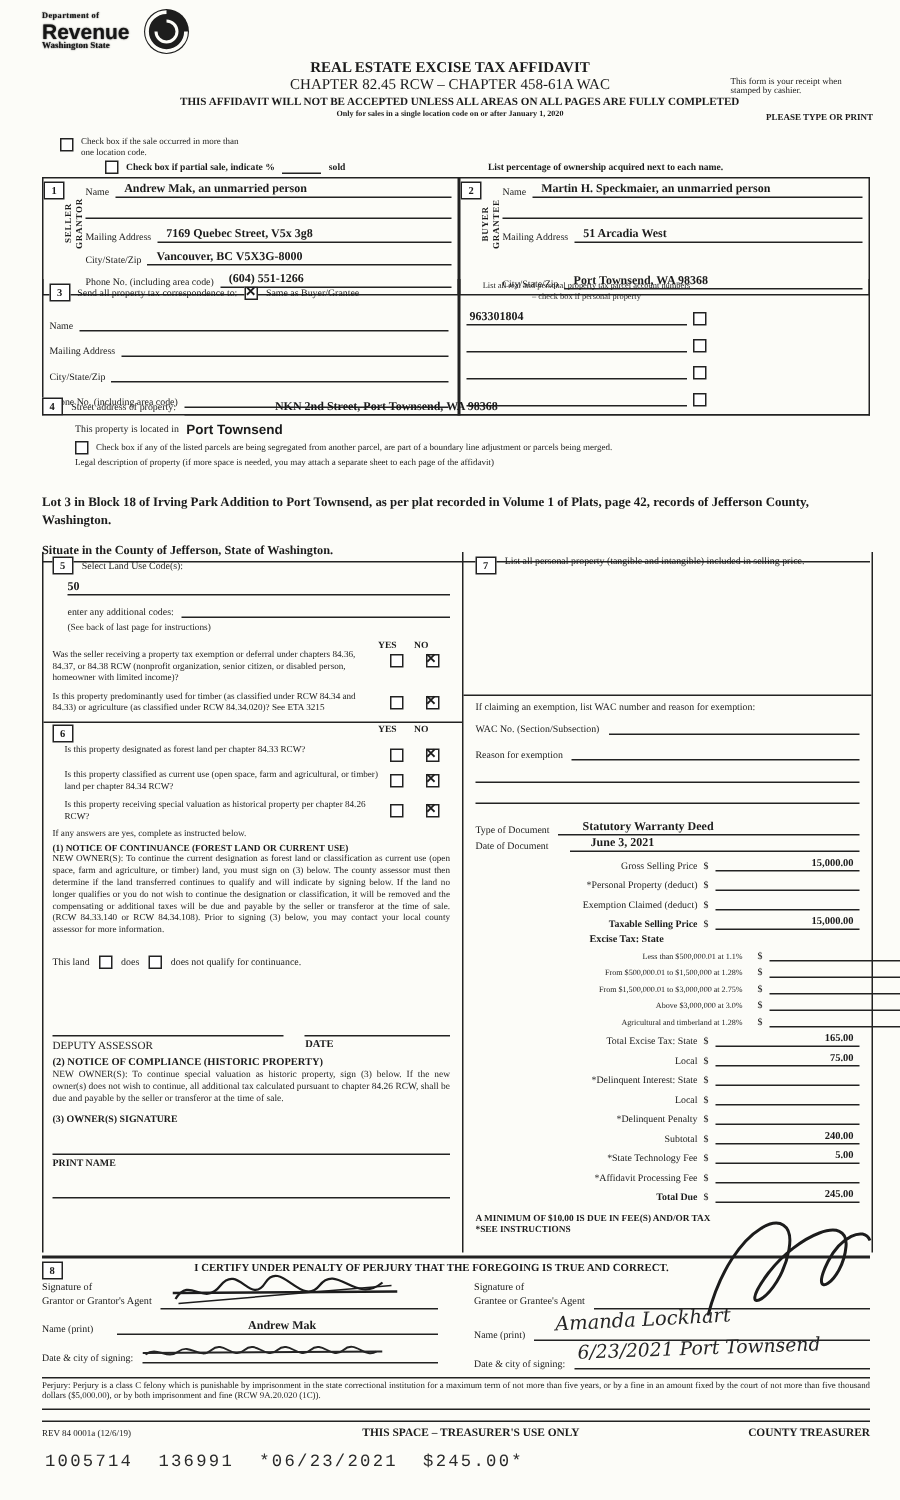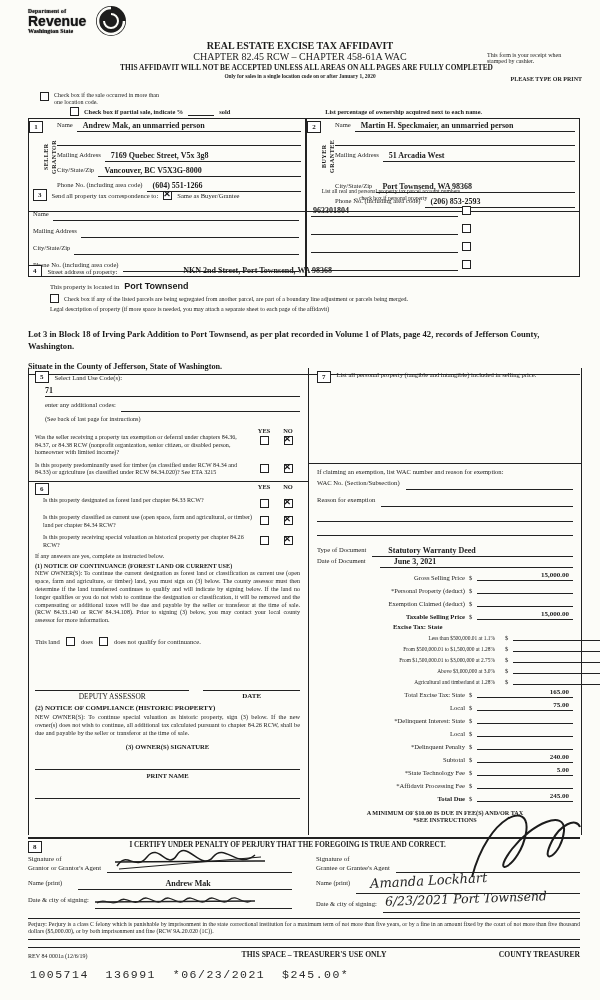--- a/index.html
+++ b/index.html
@@ -1,22 +1,22 @@
 <!DOCTYPE html>
 <html><head>
 <meta charset="utf-8">
 <style>
   html,body{margin:0;padding:0;background:#e8e8e4}
   .page{position:relative;width:600px;height:1000px;margin:0 auto;background:#fcfcf8;
         font-family:"Liberation Serif",serif;color:#1b1b1b;overflow:hidden;font-size:7px}
   .b{font-weight:bold}
-  .ctr{text-align:center}
+  .ctr{text-align:left}
   .cb{display:inline-block;width:7px;height:7px;border:1px solid #222;position:relative;flex:none;vertical-align:-1px;background:#fff}
   .cb.x::before{content:"✕";position:absolute;left:-1px;top:-2px;font-size:9px;font-weight:bold;line-height:1}
-  .frow{display:flex;align-items:flex-start;gap:4px}
+  .frow{display:flex;align-items:flex-end;gap:4px}
   .fill{flex:1;border-bottom:1px solid #222;min-height:10px}
   .val{font-weight:bold;font-size:8px;padding-left:6px}
   .wline{border-bottom:1px solid #222;height:11px}
   .num{display:inline-block;border:1px solid #222;font-size:7px;font-weight:bold;padding:0 4px;line-height:10px;background:#fff}
   .vrole{writing-mode:vertical-rl;transform:rotate(180deg);font-size:6px;font-weight:bold;letter-spacing:.5px;text-align:center;line-height:1.3}
   .qrow{display:grid;grid-template-columns:1fr 24px 24px;align-items:start;margin-top:5px}
   .qtxt{font-size:6.1px;line-height:1.25}
   .qcb{text-align:center;padding-top:2px}
   .mrow{display:flex;align-items:flex-end;margin-top:3px}
   .mlabel{flex:0 0 148px;text-align:right;font-size:6.6px;padding-right:4px}
@@ -114,24 +114,20 @@
             <span class="fill"></span>
           </div>
         <div class="frow" style="margin-top:5px">
             <span class="lbl">Mailing Address</span>
             <span class="fill val">51 Arcadia West</span>
           </div>
         <div class="frow" style="margin-top:20px">
             <span class="lbl">City/State/Zip</span>
             <span class="fill val">Port Townsend, WA  98368</span>
           </div>
-        <div class="frow" style="margin-top:4px">
-            <span class="lbl">Phone No. (including area code)</span>
-            <span class="fill val">(206) 853-2593</span>
-          </div>
       </div>
     </div>
   </div>
 
   <div style="position:absolute;left:28px;top:186px;width:552px;display:grid;grid-template-columns:278px 274px">
 
     <div style="border:1.5px solid #222;border-top:none;border-right:.75px solid #222;padding:3px 6px 4px 4px">
       <div class="frow" style="align-items:center;gap:5px">
         <span class="num">3</span>
         <span class="lbl">Send all property tax correspondence to:</span>
@@ -199,21 +195,21 @@
   </div>
 
   <div style="position:absolute;left:28px;top:368px;width:552px;height:467px;display:grid;grid-template-columns:280px 272px;border-left:1.5px solid #222;border-right:1.5px solid #222">
 
     <div style="border-right:1px solid #222;padding:3px 8px 0 6px">
       <div class="frow" style="gap:6px;align-items:center">
         <span class="num">5</span>
         <span class="lbl">Select Land Use Code(s):</span>
       </div>
       <div class="frow" style="margin-top:3px;margin-left:10px">
-          <span class="fill val" style="padding-left:0">71</span>
+          <span class="fill val" style="padding-left:0">50</span>
         </div>
       <div class="frow" style="margin-top:4px;margin-left:10px;gap:5px">
           <span class="lbl">enter any additional codes:</span>
           <span class="fill"></span>
         </div>
       <div style="margin-top:3px;margin-left:10px;font-size:6.2px">(See back of last page for instructions)</div>
 
       <div class="qrow" style="margin-top:5px">
         <span></span>
         <span class="b ctr" style="font-size:6.4px">YES</span>

